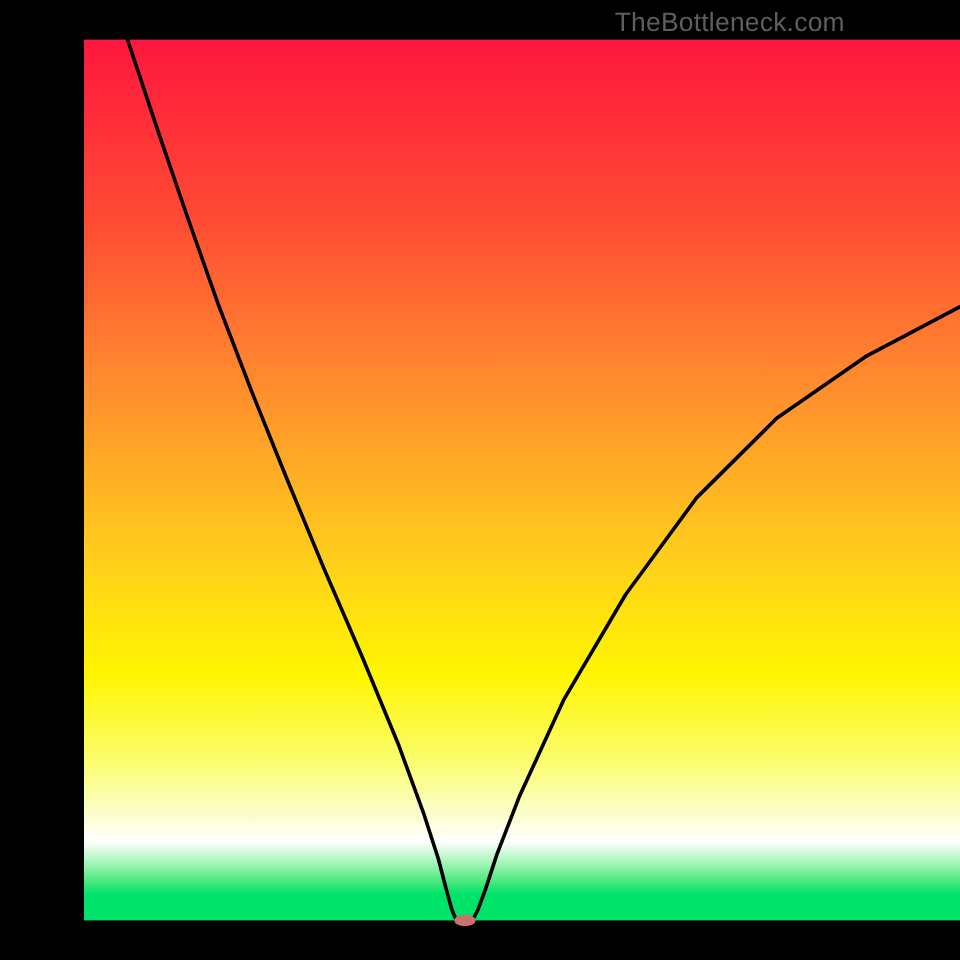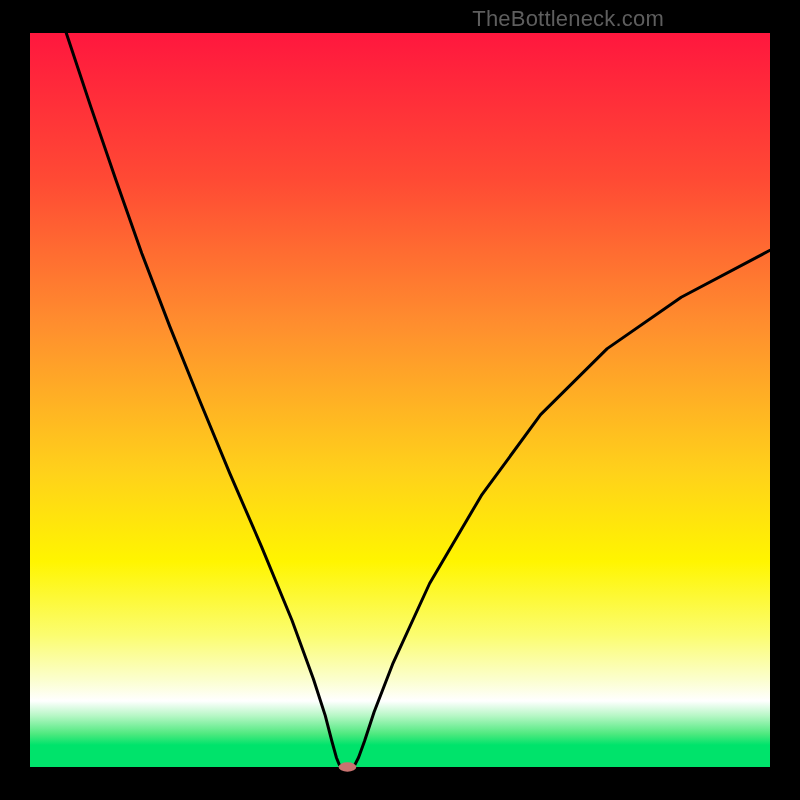--- a/index.html
+++ b/index.html
@@ -10,20 +10,21 @@
     background: #000000;
     font-family: Arial, Helvetica, sans-serif;
     overflow: hidden;
   }
   .frame {
     position: absolute;
     top: 0;
     left: 0;
     width: 680px;
     height: 800px;
+    padding-left: 40px;
   }
   .watermark {
     position: absolute;
     top: 6px;
     right: 16px;
     color: #5e5e5e;
     font-size: 22px;
     font-weight: 500;
     letter-spacing: 0.2px;
     user-select: none;

